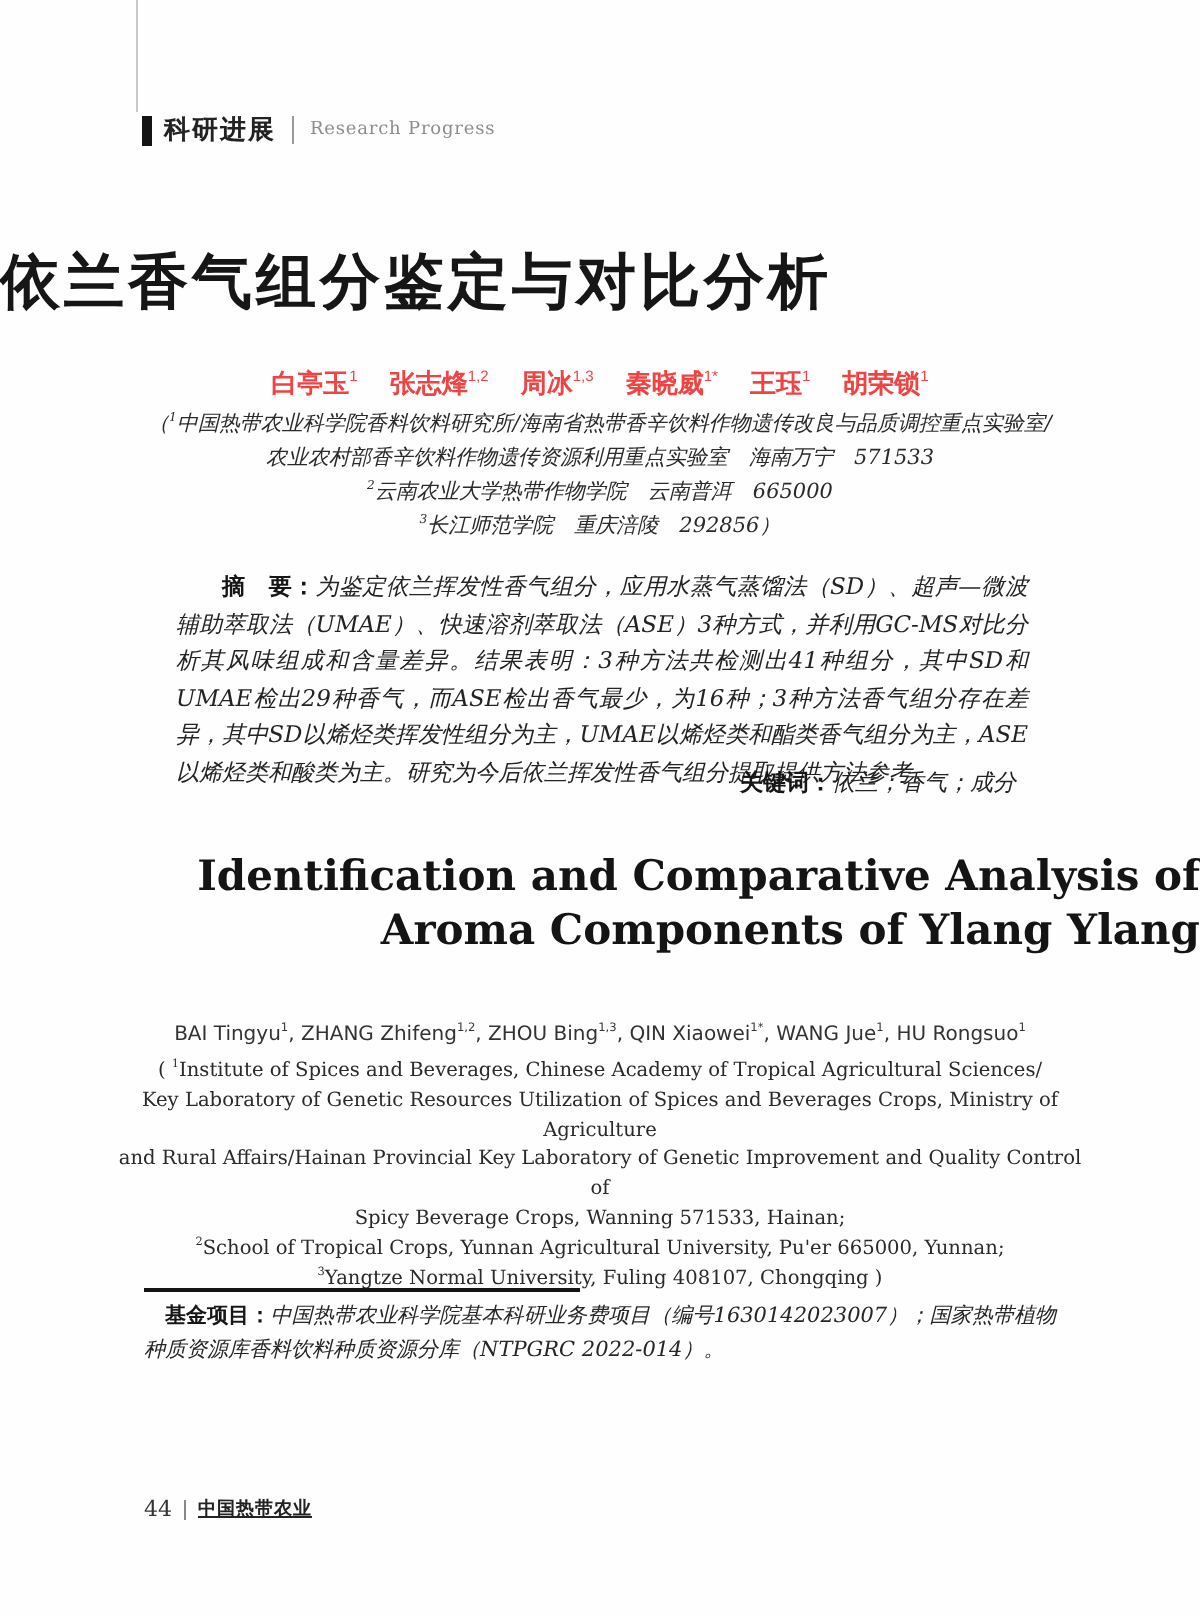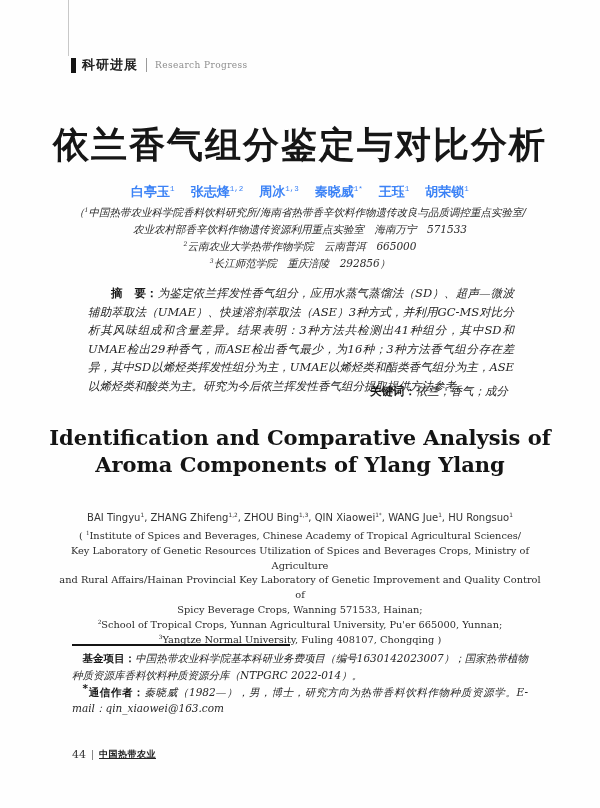--- a/index.html
+++ b/index.html
@@ -12,44 +12,44 @@
   .top-vline{position:absolute;left:68px;top:0;width:1px;height:56px;background:#c8c8c8;}
 
   
   .section-header{position:absolute;left:71px;top:56px;display:flex;align-items:center;}
   .section-bar{width:5px;height:15px;background:#141414;margin-right:6px;}
   .section-cn{font-family:"DejaVu Sans","Liberation Sans",sans-serif;font-weight:bold;font-size:13px;letter-spacing:1px;color:#222;}
   .section-div{width:1px;height:14px;background:#9a9a9a;margin:0 8px;}
   .section-en{font-size:9px;color:#8d8d8d;letter-spacing:.4px;}
 
   
-  .title-cn{position:absolute;left:0;right:0;top:121px;text-align:center;
+  .title-cn{position:absolute;left:0;right:0;top:121px;text-align:left;
     font-family:"DejaVu Sans","Liberation Sans",sans-serif;font-weight:bold;
-    font-size:36px;letter-spacing:2px;color:#161616;}
+    font-size:30px;letter-spacing:2px;color:#161616;}
 
   
   .authors-cn{position:absolute;left:0;right:0;top:183px;text-align:center;
-    font-family:Liberation Mono, monospace;font-weight:bold;font-size:13px;color:#3b82f6;}
+    font-family:Liberation Sans, sans-serif;font-weight:bold;font-size:13px;color:#ef4444;}
   .authors-cn .author{margin:0 8px;white-space:nowrap;}
   sup{font-size:.58em;vertical-align:super;line-height:0;font-weight:normal;}
 
   
   .affils-cn{position:absolute;left:40px;right:40px;top:204px;text-align:center;
     font-style:italic;font-size:10.5px;line-height:17px;color:#2a2a2a;}
 
   
   .abstract{position:absolute;left:88px;right:86px;top:284px;
     font-style:italic;font-size:11.5px;line-height:18.5px;text-align:justify;color:#232323;}
   .abstract p{margin:0;text-indent:2em;}
   .label-bold{font-family:"DejaVu Sans","Liberation Sans",sans-serif;font-weight:bold;font-style:normal;color:#161616;}
   .keywords{position:absolute;left:88px;right:92px;top:384px;
     font-style:italic;font-size:11.5px;text-indent:2em;color:#232323;text-align:right;}
 
   
-  .title-en{position:absolute;left:0;right:0;top:424px;text-align:center;
+  .title-en{position:absolute;left:0;right:0;top:424px;text-align:right;
     font-weight:bold;font-size:21px;line-height:27px;color:#141414;}
 
   
   .authors-en{position:absolute;left:0;right:0;top:512px;text-align:center;
     font-family:"DejaVu Sans","Liberation Sans",sans-serif;font-size:10px;color:#333;}
   .authors-en .en-author{white-space:nowrap;}
   .authors-en .en-author:not(:last-child)::after{content:", ";}
 
   
   .affils-en{position:absolute;left:58px;right:58px;top:529px;text-align:center;
@@ -118,21 +118,20 @@
     <div><span></span><sup></sup><span>and Rural Affairs/Hainan Provincial Key Laboratory of Genetic Improvement and Quality Control of</span></div>
     <div><span></span><sup></sup><span>Spicy Beverage Crops, Wanning 571533, Hainan;</span></div>
     <div><span></span><sup>2</sup><span>School of Tropical Crops, Yunnan Agricultural University, Pu'er 665000, Yunnan;</span></div>
     <div><span></span><sup>3</sup><span>Yangtze Normal University, Fuling 408107, Chongqing )</span></div>
   </div>
 
   <div class="footnote-rule"></div>
 
   <div class="footnotes">
     <p><span class="label-bold">基金项目：</span><span>中国热带农业科学院基本科研业务费项目（编号1630142023007）；国家热带植物种质资源库香料饮料种质资源分库（NTPGRC 2022-014）。</span></p>
-    <p><sup class="label-bold">*</sup><span class="label-bold">通信作者：</span><span>秦晓威（1982—），男，博士，研究方向为热带香料饮料作物种质资源学。E-mail：qin_xiaowei@163.com</span></p>
   </div>
 
   <div class="page-footer">
     <span class="page-num">44</span>
     <span class="footer-div"></span>
     <span class="journal-name">中国热带农业</span>
   </div>
 
 </div>
 

